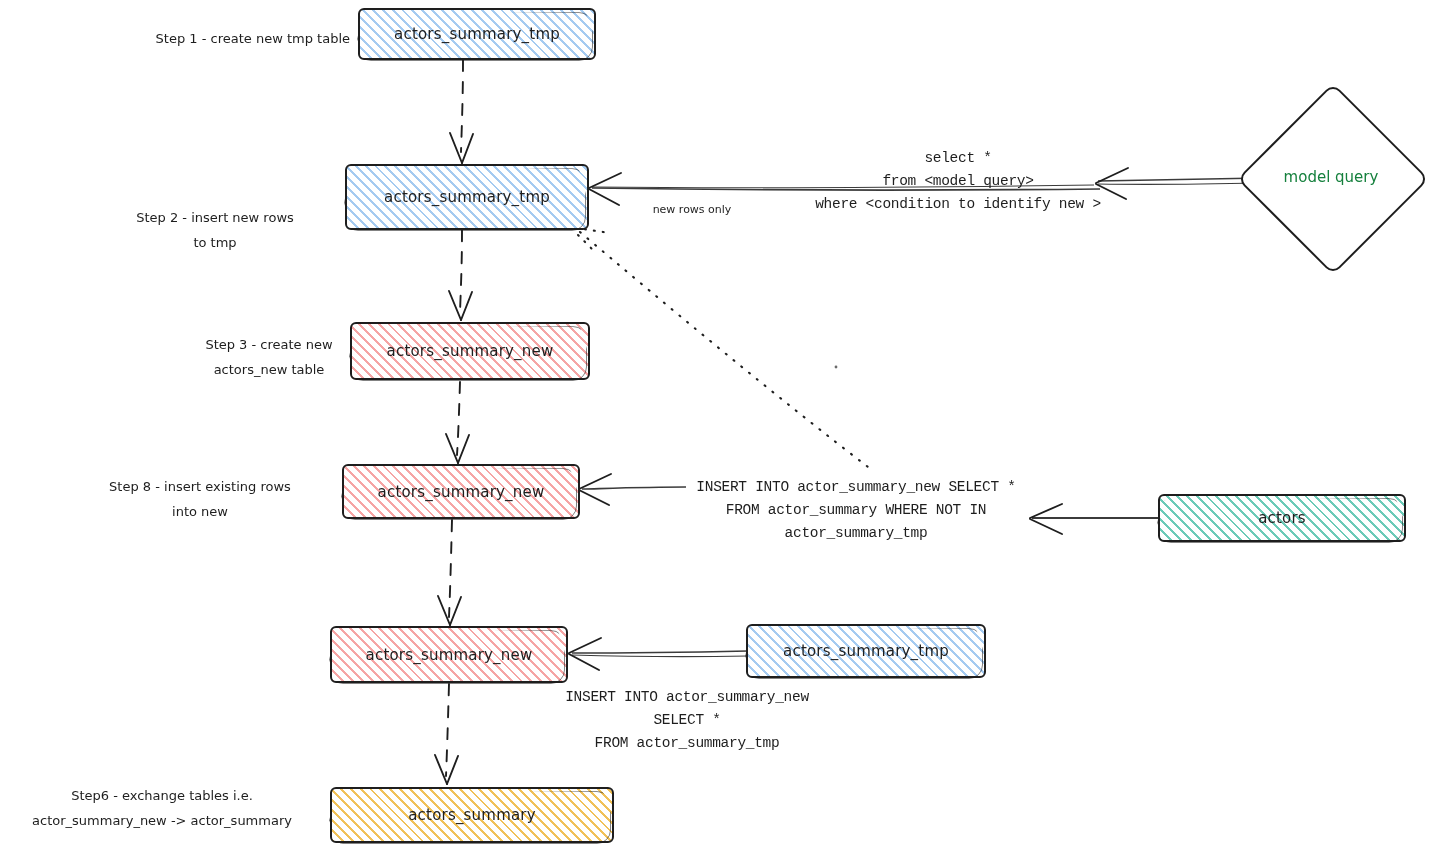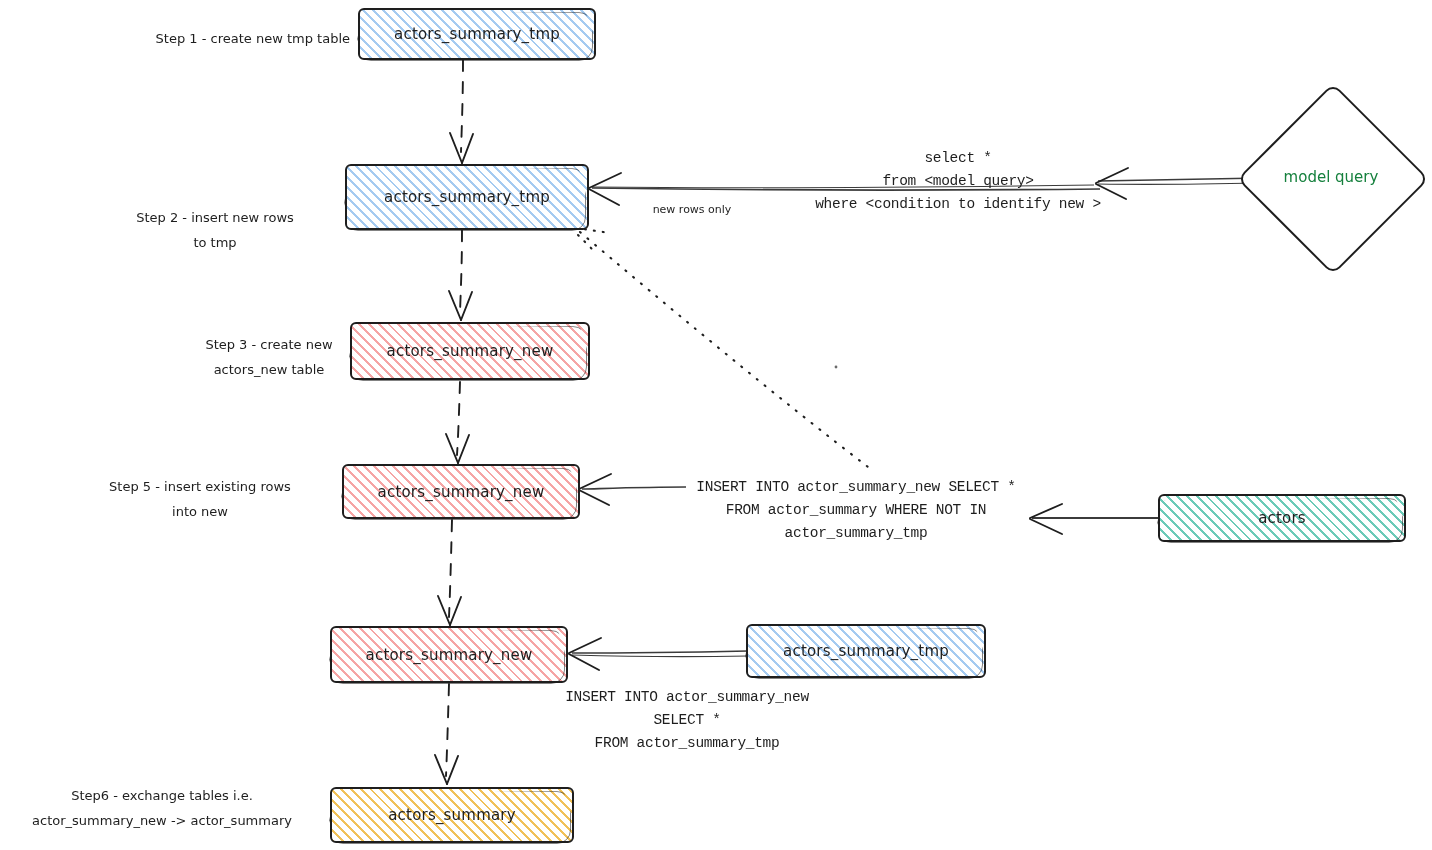--- a/index.html
+++ b/index.html
@@ -232,21 +232,21 @@
   </svg>
 
   <div class="text step-label right" style="left:350px; top:26px;">Step 1 - create new tmp table</div>
 
   <div class="text step-label center" style="left:215px; top:174px;margin-top:31px;">Step 2 - insert new rows
 to tmp</div>
 
   <div class="text step-label center" style="left:223px; top:332px;margin-left:46px;">Step 3 - create new
 actors_new table</div>
 
-  <div class="text step-label center" style="left:200px; top:474px;">Step 5 - insert existing rows
+  <div class="text step-label center" style="left:200px; top:474px;">Step 8 - insert existing rows
 into new</div>
 
 
   <div class="text step-label center" style="left:162px; top:783px;text-align:center;">Step6 - exchange tables i.e.
 actor_summary_new -&gt; actor_summary</div>
 
   <div class="node fill-blue" style="left:358px; top:8px; width:238px; height:52px;">
     <span class="node-label">actors_summary_tmp</span>
   </div>
 
@@ -259,21 +259,21 @@
   </div>
 
   <div class="node fill-red" style="left:342px; top:464px; width:238px; height:55px;">
     <span class="node-label">actors_summary_new</span>
   </div>
 
   <div class="node fill-red" style="left:330px; top:626px; width:238px; height:57px;">
     <span class="node-label">actors_summary_new</span>
   </div>
 
-  <div class="node fill-yellow" style="left:330px; top:787px; width:244px; height:56px;">
+  <div class="node fill-yellow" style="left:330px; top:787px; width:284px; height:56px;">
     <span class="node-label">actors_summary</span>
   </div>
 
   <div class="node fill-blue" style="left:746px; top:624px; width:240px; height:54px;">
     <span class="node-label">actors_summary_tmp</span>
   </div>
 
   <div class="node fill-teal" style="left:1158px; top:494px; width:248px; height:48px;">
     <span class="node-label">actors</span>
   </div>

